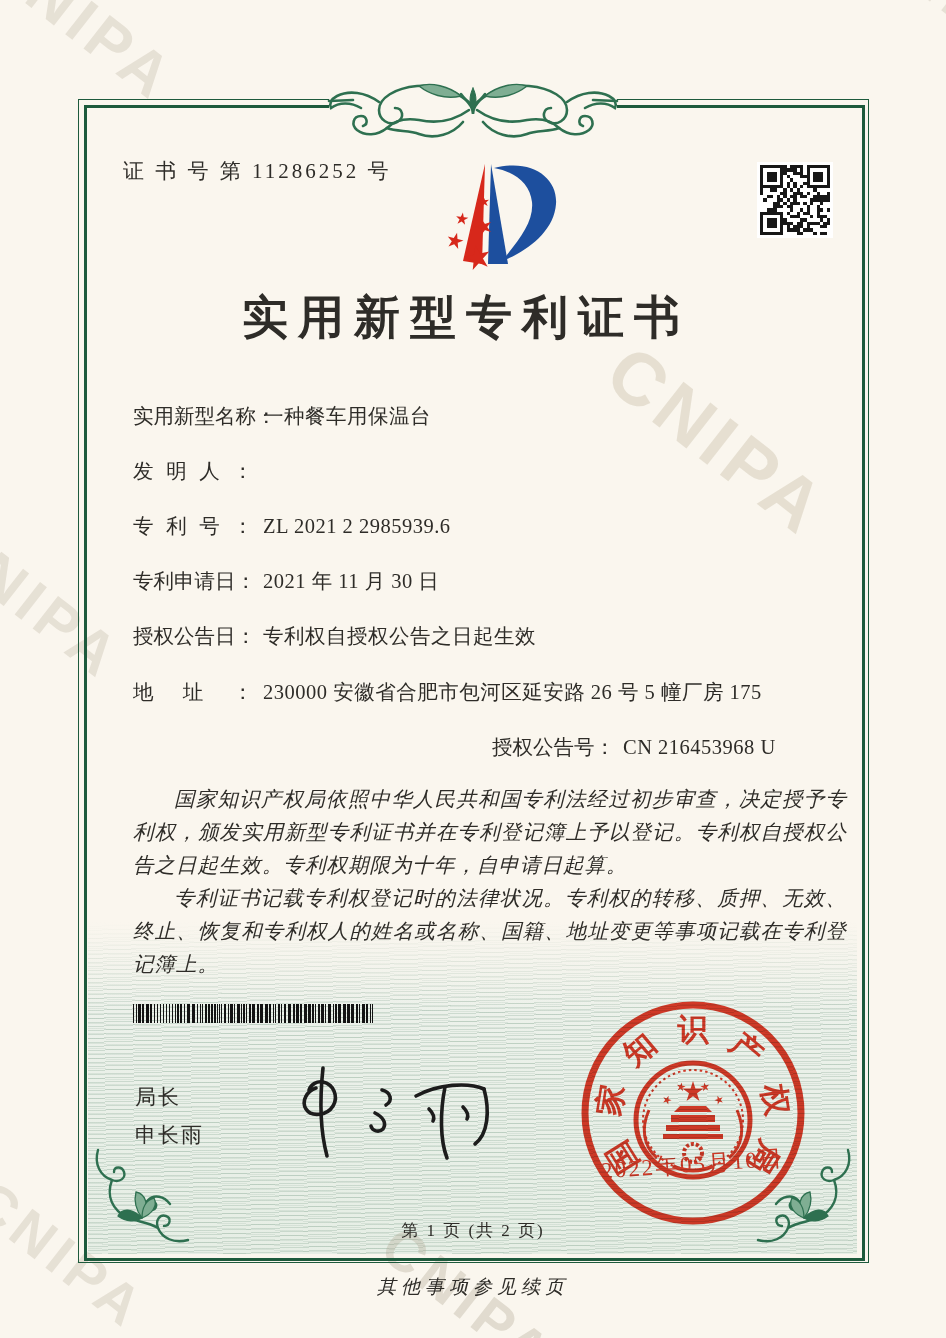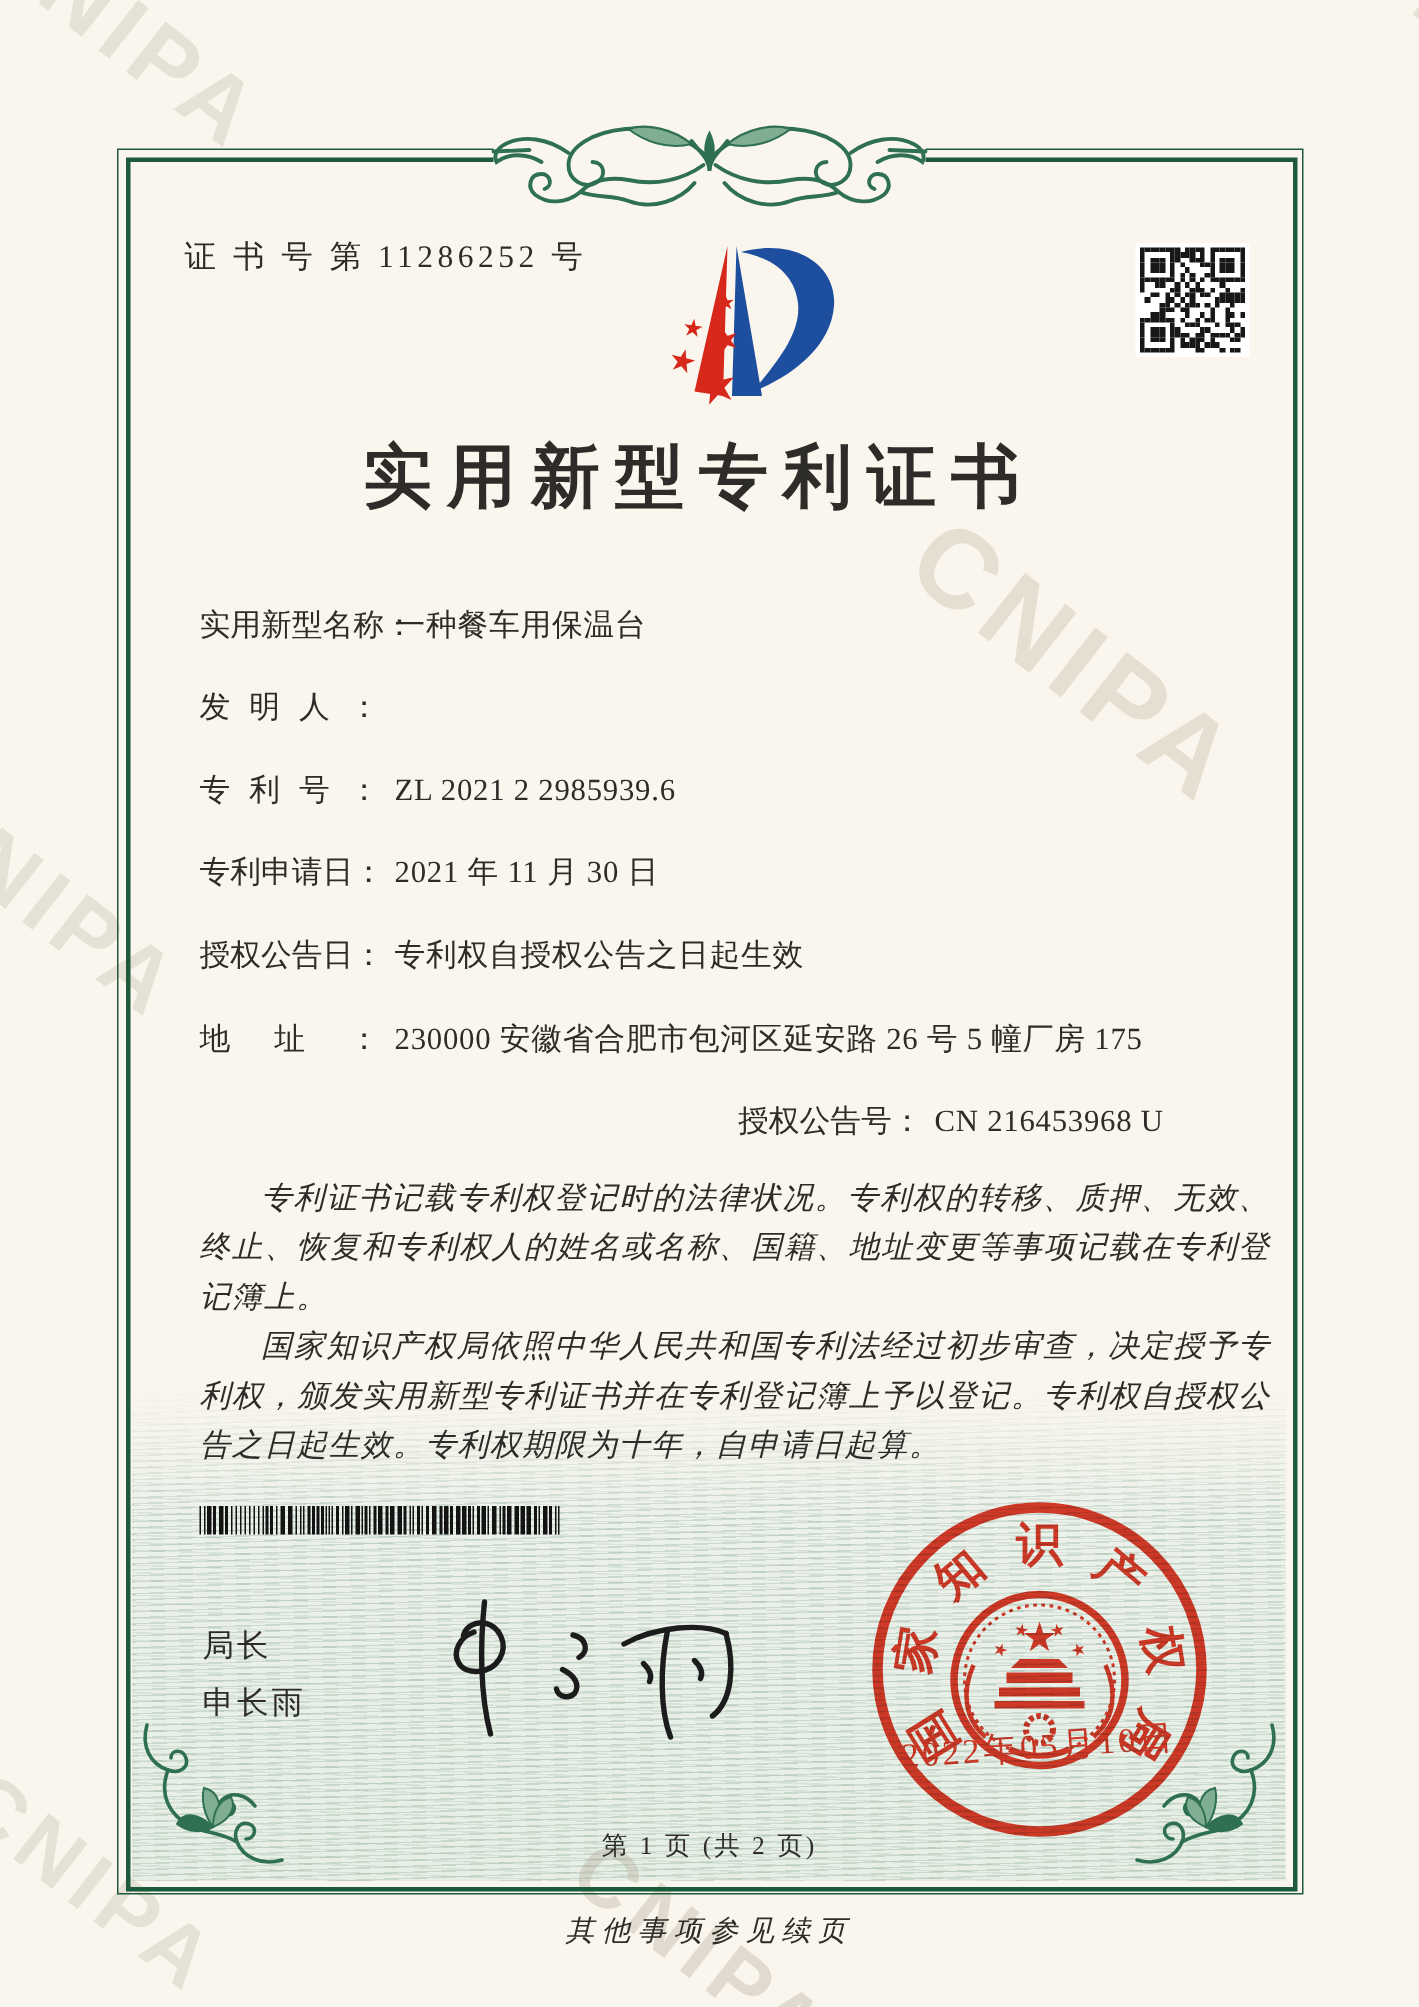--- a/index.html
+++ b/index.html
@@ -596,22 +596,22 @@
   <div class="abs content frow" style="top:678px;">
     <span class="flabel">地址：</span>
     <span class="fvalue">230000 安徽省合肥市包河区延安路 26 号 5 幢厂房 175</span>
   </div>
   <div class="abs content frow grant2" style="top:733px;">
     <span>授权公告号：</span>
     <span class="fvalue" style="margin-left:8px;">CN 216453968 U</span>
   </div>
 
   <div class="abs content paras">
+    <p>国家知识产权局依照中华人民共和国专利法经过初步审查，决定授予专利权，颁发实用新型专利证书并在专利登记簿上予以登记。专利权自授权公告之日起生效。专利权期限为十年，自申请日起算。</p>
     <p>专利证书记载专利权登记时的法律状况。专利权的转移、质押、无效、终止、恢复和专利权人的姓名或名称、国籍、地址变更等事项记载在专利登记簿上。</p>
-    <p>国家知识产权局依照中华人民共和国专利法经过初步审查，决定授予专利权，颁发实用新型专利证书并在专利登记簿上予以登记。专利权自授权公告之日起生效。专利权期限为十年，自申请日起算。</p>
   </div>
 
   <div class="abs barcode">
       <i style="width: 1px; margin-right: 2px;"></i>
       <i style="width: 1px; margin-right: 1px;"></i>
       <i style="width: 3px; margin-right: 1px;"></i>
       <i style="width: 2px; margin-right: 2px;"></i>
       <i style="width: 3px; margin-right: 1px;"></i>
       <i style="width: 2px; margin-right: 2px;"></i>
       <i style="width: 1px; margin-right: 2px;"></i>

